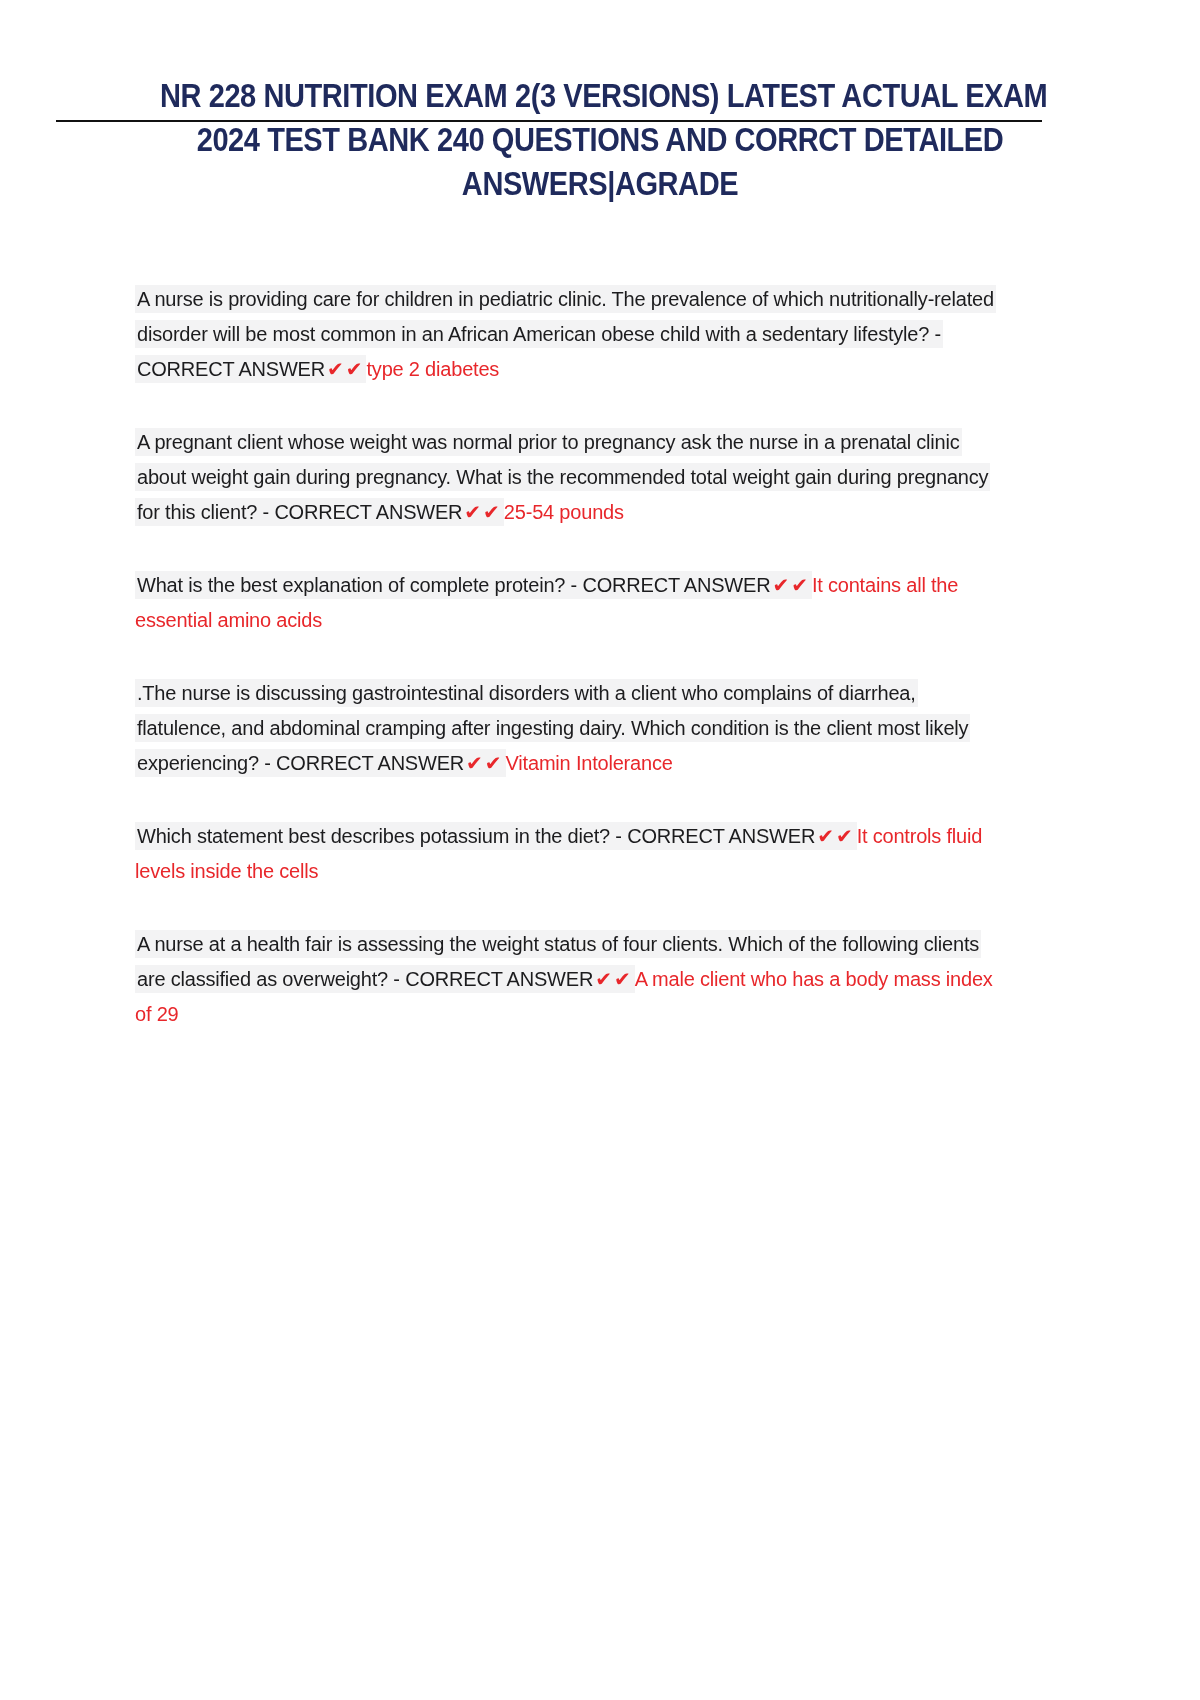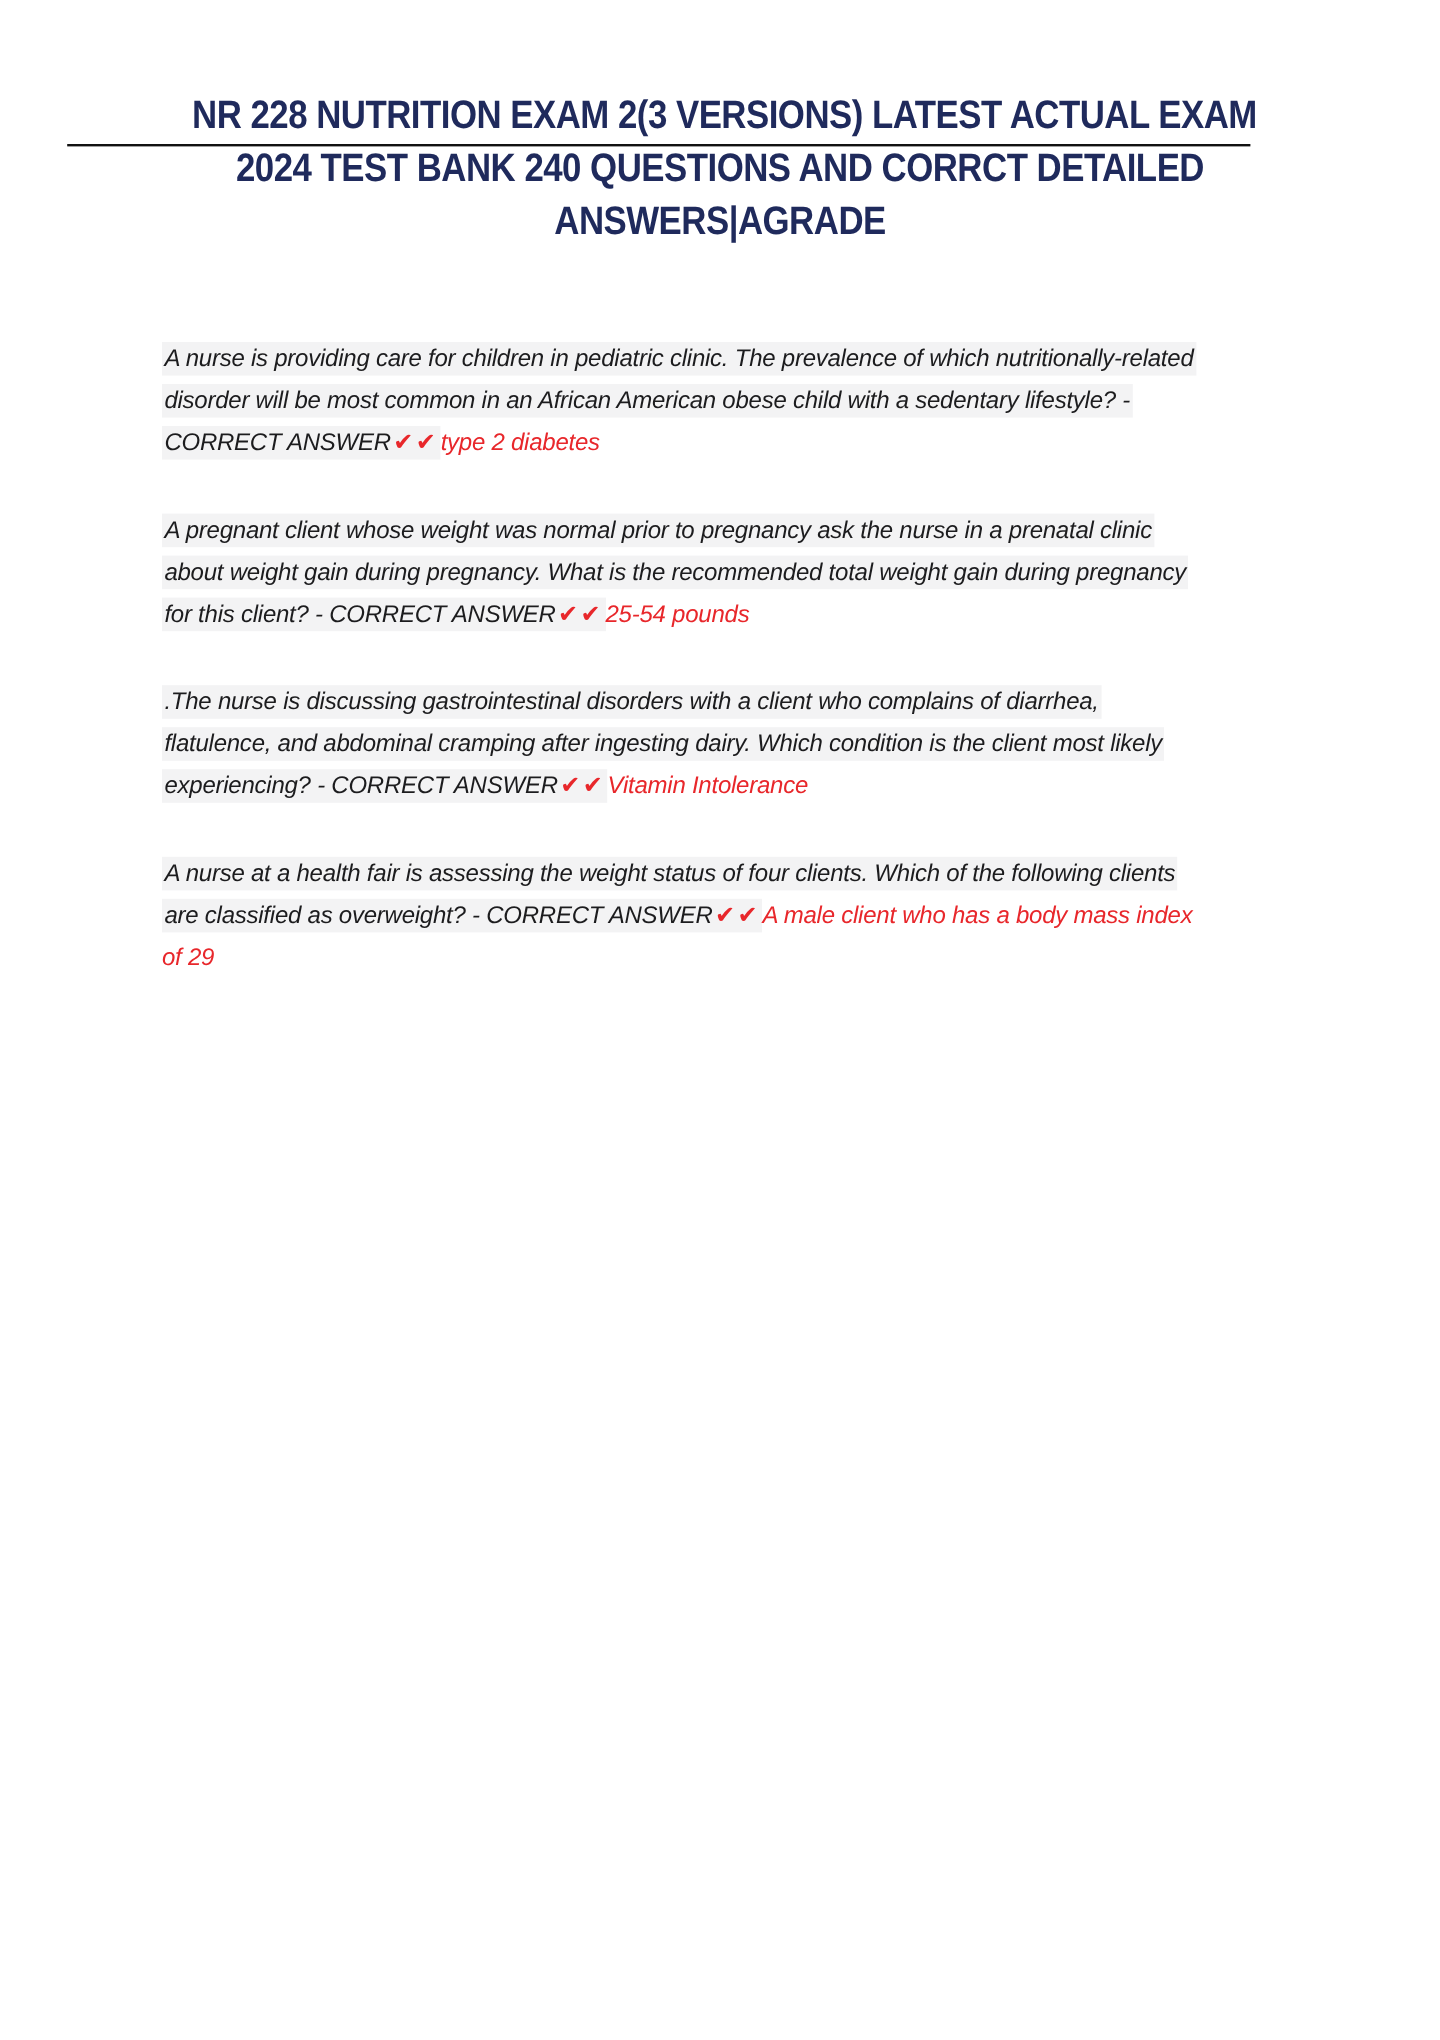--- a/index.html
+++ b/index.html
@@ -26,21 +26,20 @@
     font-size: 33px;
     line-height: 44px;
     letter-spacing: -0.5px;
     transform: scaleX(0.88);
     transform-origin: 50% 0;
   }
   .title-line { display: block; white-space: nowrap; }
 
   .content {
     margin: 76px 195px 0 135px; 
-    font-style: italic;
   }
   .qa {
     font-size: 20px;
     line-height: 35px;
     color: #1C1C1E;
     letter-spacing: -0.2px;
     margin: 0 0 38px 0;
   }
   .hl {
     background: #F3F3F4;
@@ -68,21 +67,23 @@
     <span class="title-line">2024 TEST BANK 240 QUESTIONS AND CORRCT DETAILED</span>
     <span class="title-line">ANSWERS|AGRADE</span>
   </h1>
 
   <div class="content">
   <p class="qa"><span class="hl"><span>A nurse is providing care for children in pediatric clinic. The prevalence of which nutritionally-related disorder will be most common in an African American obese child with a sedentary lifestyle?</span><span> - CORRECT ANSWER</span><span class="checks">✔✔</span></span><span class="answer">type 2 diabetes</span></p>
 
   <p class="qa"><span class="hl"><span>A pregnant client whose weight was normal prior to pregnancy ask the nurse in a prenatal clinic about weight gain during pregnancy. What is the recommended total weight gain during pregnancy for this client?</span><span> - CORRECT ANSWER</span><span class="checks">✔✔</span></span><span class="answer">25-54 pounds</span></p>
 
 
+  <p class="qa"><span class="hl"><span>What is the best explanation of complete protein?</span><span> - CORRECT ANSWER</span><span class="checks">✔✔</span></span><span class="answer">It contains all the essential amino acids</span></p>
 
   <p class="qa"><span class="hl"><span>.The nurse is discussing gastrointestinal disorders with a client who complains of diarrhea, flatulence, and abdominal cramping after ingesting dairy. Which condition is the client most likely experiencing?</span><span> - CORRECT ANSWER</span><span class="checks">✔✔</span></span><span class="answer">Vitamin Intolerance</span></p>
 
+  <p class="qa"><span class="hl"><span>Which statement best describes potassium in the diet?</span><span> - CORRECT ANSWER</span><span class="checks">✔✔</span></span><span class="answer">It controls fluid levels inside the cells</span></p>
 
   <p class="qa"><span class="hl"><span>A nurse at a health fair is assessing the weight status of four clients. Which of the following clients are classified as overweight?</span><span> - CORRECT ANSWER</span><span class="checks">✔✔</span></span><span class="answer">A male client who has a body mass index of 29</span></p>
 
 </div>
 
 </div>
 
 </body></html>

